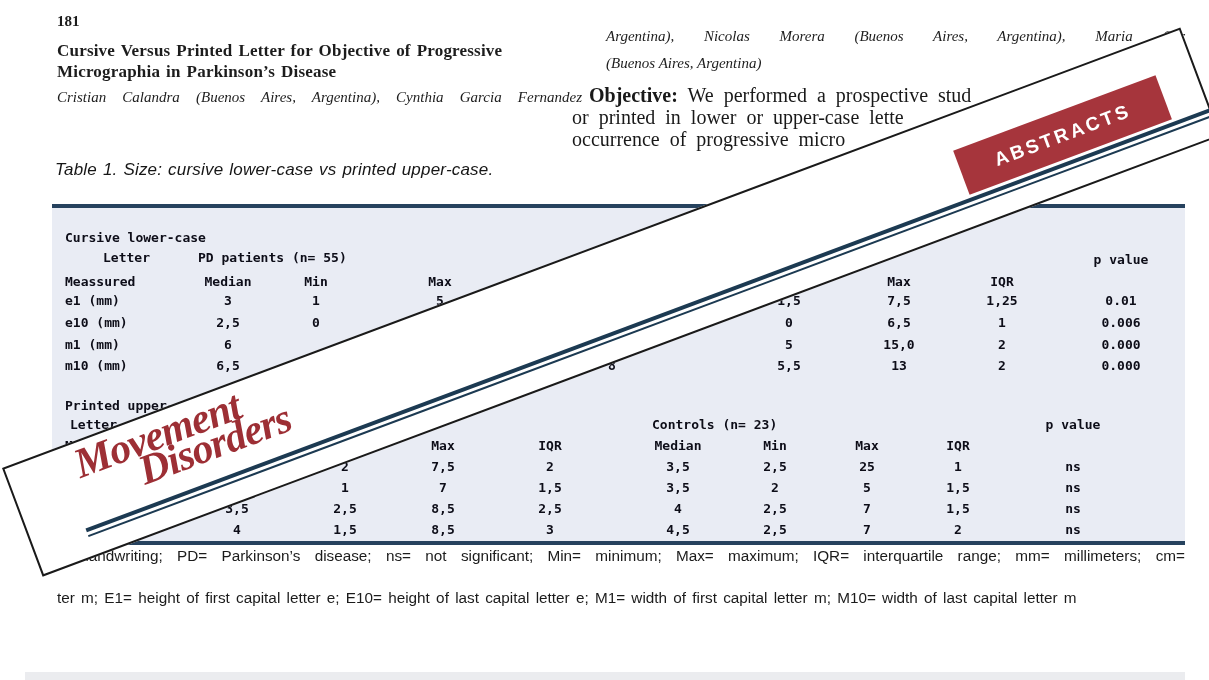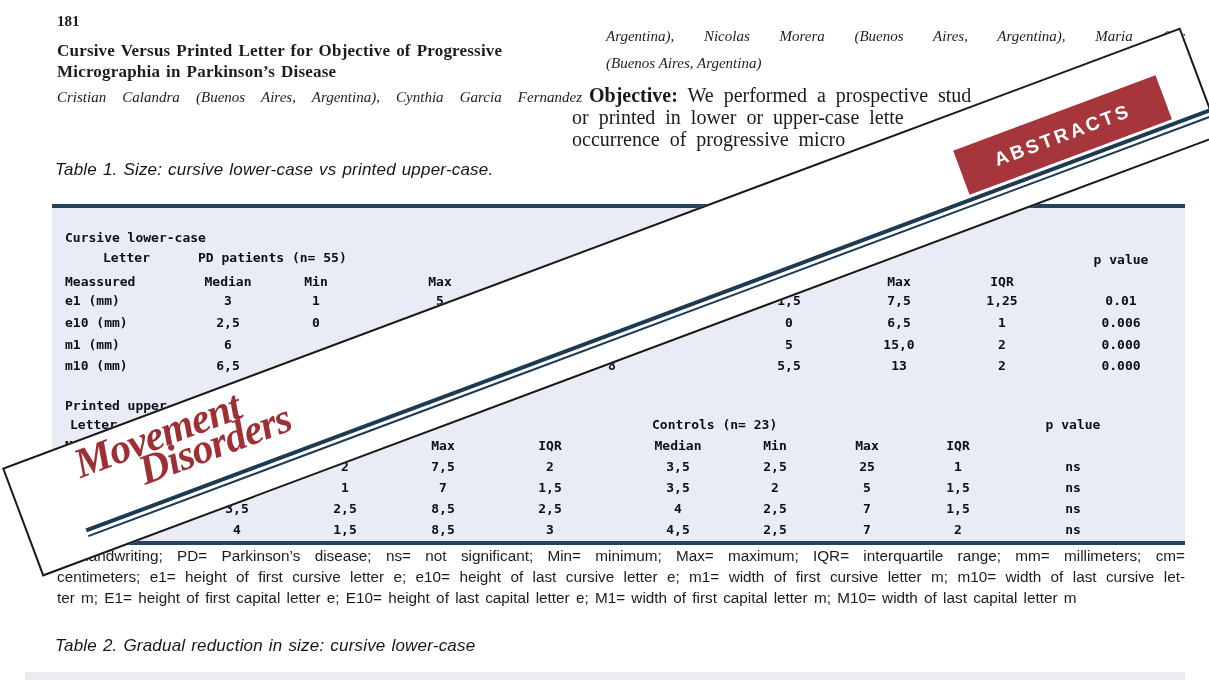--- a/index.html
+++ b/index.html
@@ -155,24 +155,22 @@
       <div class="tc ctr" style="left: 391px; top: 314px;">8,5</div>
       <div class="tc ctr" style="left: 498px; top: 314px;">3</div>
       <div class="tc ctr" style="left: 626px; top: 314px;">4,5</div>
       <div class="tc ctr" style="left: 723px; top: 314px;">2,5</div>
       <div class="tc ctr" style="left: 815px; top: 314px;">7</div>
       <div class="tc ctr" style="left: 906px; top: 314px;">2</div>
       <div class="tc ctr" style="left: 1021px; top: 314px;">ns</div>
     </div>
 
   <div class="fnote fn1">= handwriting; PD= Parkinson’s disease; ns= not significant; Min= minimum; Max= maximum; IQR= interquartile range; mm= millimeters; cm=</div>
-  <div class="fnote fn2">centimeters; e1= height of first cursive letter e; e10= height of last cursive letter e; m1= width of first cursive letter m; m10= width of last cursive let-</div>
   <div class="fnote fn3">ter m; E1= height of first capital letter e; E10= height of last capital letter e; M1= width of first capital letter m; M10= width of last capital letter m</div>
 
-  <div class="caption cap2">Table 2. Gradual reduction in size: cursive lower-case</div>
   <div class="bbar"></div>
 
   <div class="banner">
     <div class="stripe stripe-thick"></div>
     <div class="stripe stripe-thin"></div>
     <div class="logo">
       <div class="logo-l1">Movement</div>
       <div class="logo-l2">Disorders</div>
     </div>
     <div class="abox">

